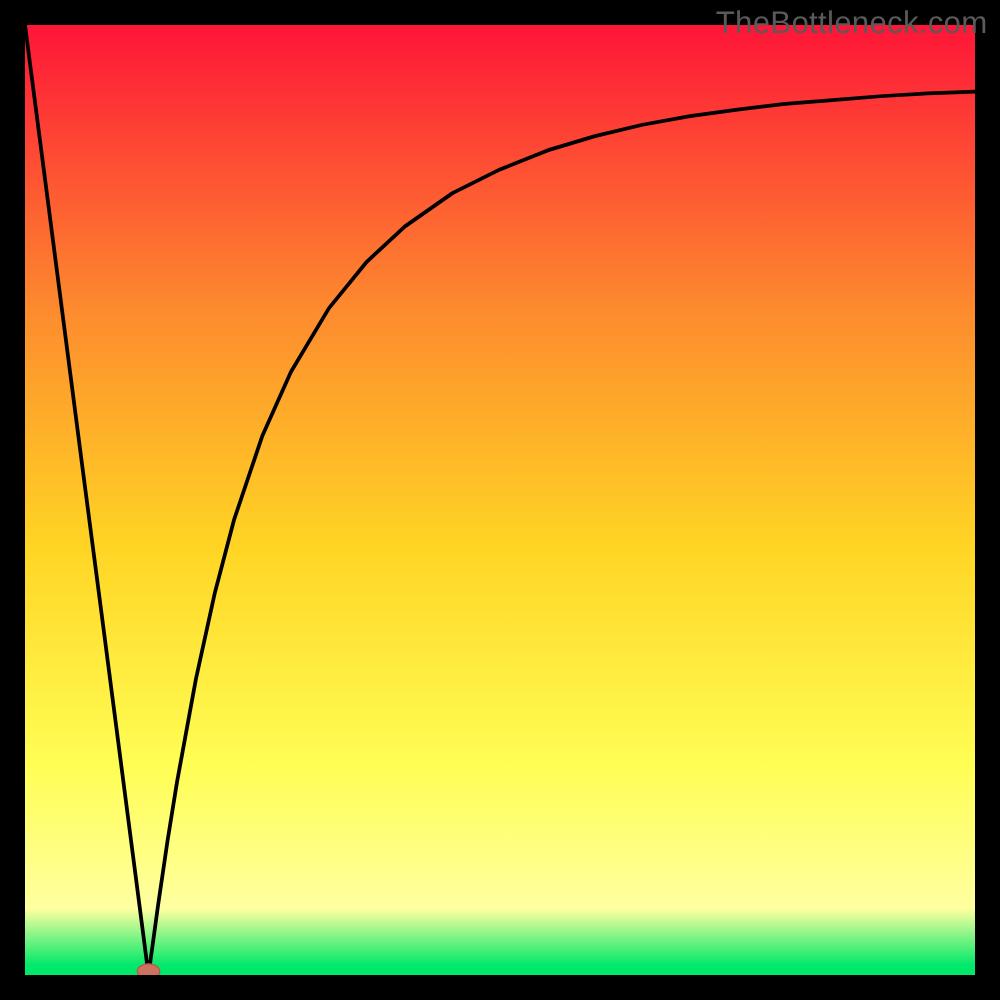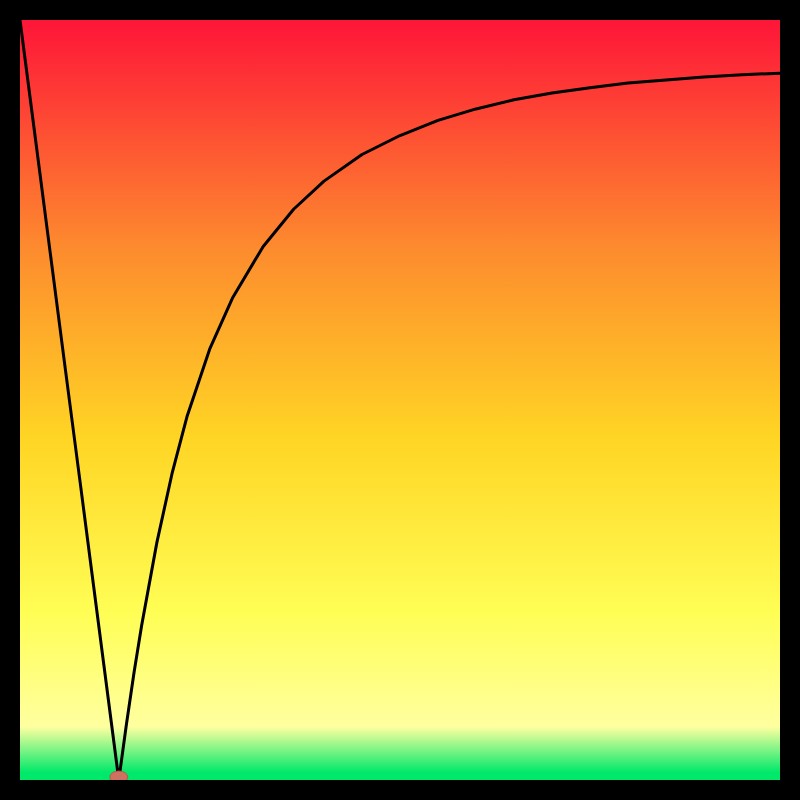--- a/index.html
+++ b/index.html
@@ -35,20 +35,21 @@
     height: 760px;
   }
   .plot svg {
     display: block;
   }
 </style>
 </head>
 <body>
 
 <div class="outer">
+  <div class="watermark">TheBottleneck.com</div>
   <div class="plot">
     <svg id="chart-svg" width="760" height="760" viewBox="0 0 760 760">
       <defs>
         <linearGradient id="bg-grad" x1="0" y1="0" x2="0" y2="1">
           <stop id="g0" offset="0%" stop-color="#fe1538"></stop>
           <stop id="g1" offset="30%" stop-color="#fd8b2e"></stop>
           <stop id="g2" offset="55%" stop-color="#ffd524"></stop>
           <stop id="g3" offset="78%" stop-color="#fffe55"></stop>
           <stop id="g4" offset="93%" stop-color="#ffffa0"></stop>
           <stop id="g5" offset="99%" stop-color="#00e96a"></stop>

